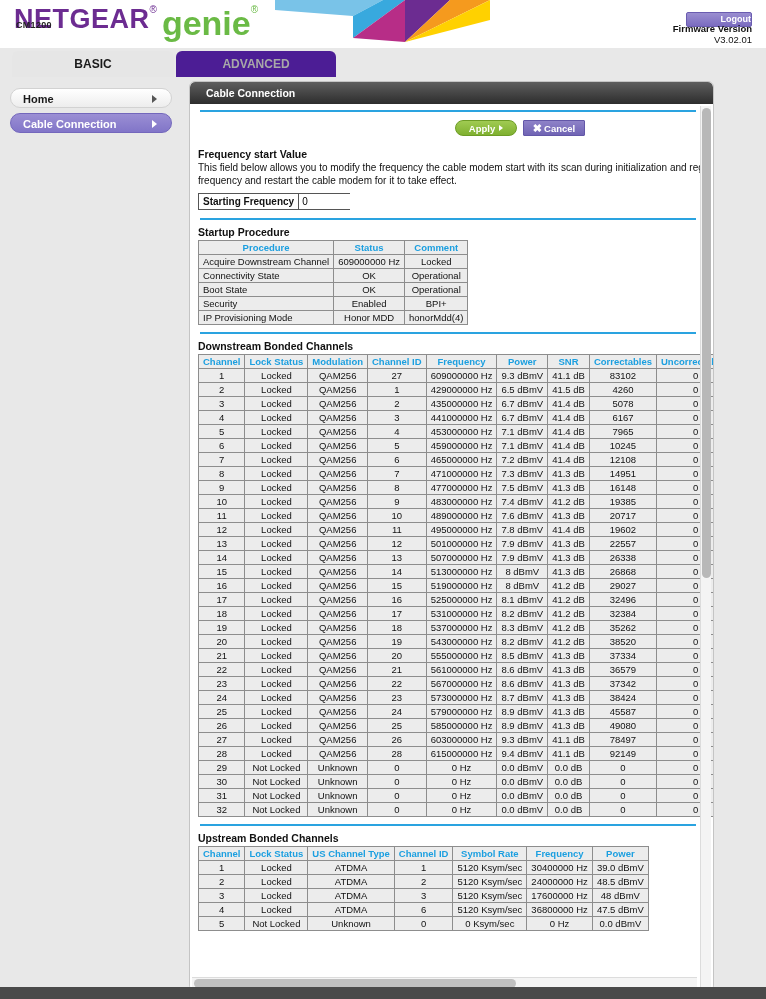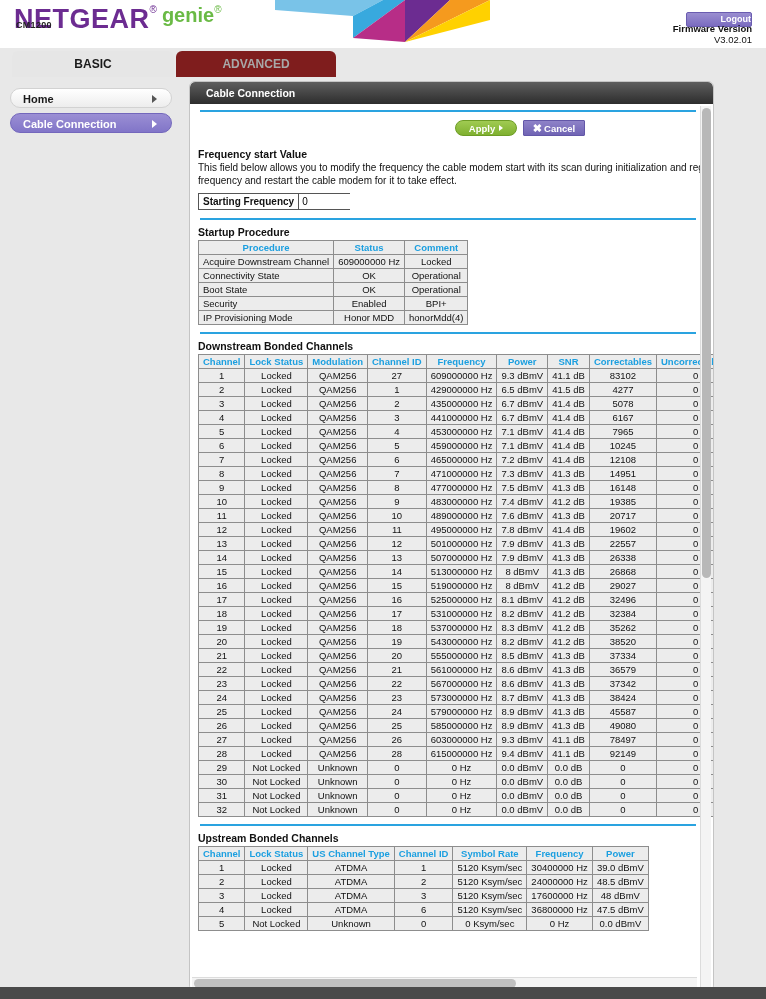--- a/index.html
+++ b/index.html
@@ -30,21 +30,21 @@
     font-family: "Liberation Sans", sans-serif;
     display: inline-block;
     vertical-align: top;
   }
   #logo-reg1, #logo-reg2 {
     font-size: 10px;
     vertical-align: super;
     color: #6c2c91;
   }
   #logo-genie {
-    font-size: 20px;
+    font-size: 34px;
     font-weight: bold;
     color: #6aba45;
     display: inline-block;
     vertical-align: top;
     margin-left: 5px;
     font-family: "Liberation Sans", sans-serif;
   }
   #logo-reg2 { color: #6aba45; }
   #model-label {
     position: absolute;
@@ -99,21 +99,21 @@
     line-height: 26px;
     cursor: pointer;
   }
   #tab-basic {
     left: 12px; width: 162px;
     background: #e6e6e6;
     color: #1a1a1a;
   }
   #tab-advanced {
     left: 176px; width: 160px;
-    background: #7f1d1d;
+    background: #4c1d95;
     color: #a8a8a8;
   }
 
   
   #body-area {
     position: relative;
     height: 919px;
     background: #e8e8e8;
   }
 
@@ -488,21 +488,21 @@
                 <td>0</td>
               </tr>
               <tr>
                 <td>2</td>
                 <td>Locked</td>
                 <td>QAM256</td>
                 <td>1</td>
                 <td>429000000 Hz</td>
                 <td>6.5 dBmV</td>
                 <td>41.5 dB</td>
-                <td>4277</td>
+                <td>4260</td>
                 <td>0</td>
               </tr>
               <tr>
                 <td>3</td>
                 <td>Locked</td>
                 <td>QAM256</td>
                 <td>2</td>
                 <td>435000000 Hz</td>
                 <td>6.7 dBmV</td>
                 <td>41.4 dB</td>

